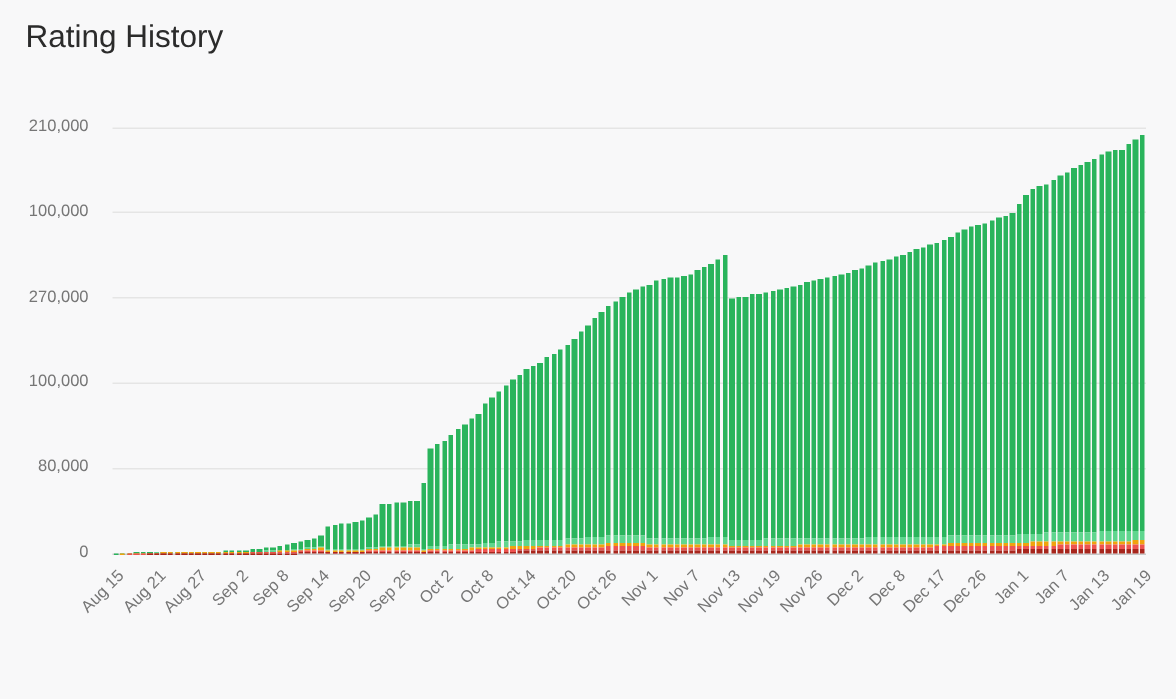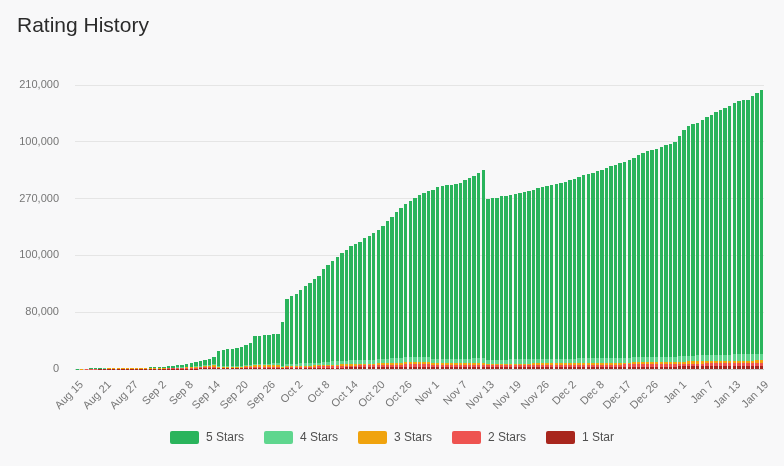--- a/index.html
+++ b/index.html
@@ -1157,35 +1157,13 @@
       <div class="x-tick-label" style="right: 193.999px;">Dec 2</div>
       <div class="x-tick-label" style="right: 166.621px;">Dec 8</div>
       <div class="x-tick-label" style="right: 139.244px;">Dec 17</div>
       <div class="x-tick-label" style="right: 111.866px;">Dec 26</div>
       <div class="x-tick-label" style="right: 84.4889px;">Jan 1</div>
       <div class="x-tick-label" style="right: 57.1114px;">Jan 7</div>
       <div class="x-tick-label" style="right: 29.7339px;">Jan 13</div>
       <div class="x-tick-label" style="right: 2.35646px;">Jan 19</div>
     </div>
 
-  <div class="legend">
-      <div class="legend-item">
-        <span class="legend-swatch" style="background: rgb(42, 180, 92);"></span>
-        <span class="legend-label">5 Stars</span>
-      </div>
-      <div class="legend-item">
-        <span class="legend-swatch" style="background: rgb(95, 214, 142);"></span>
-        <span class="legend-label">4 Stars</span>
-      </div>
-      <div class="legend-item">
-        <span class="legend-swatch" style="background: rgb(240, 163, 14);"></span>
-        <span class="legend-label">3 Stars</span>
-      </div>
-      <div class="legend-item">
-        <span class="legend-swatch" style="background: rgb(238, 83, 80);"></span>
-        <span class="legend-label">2 Stars</span>
-      </div>
-      <div class="legend-item">
-        <span class="legend-swatch" style="background: rgb(168, 38, 29);"></span>
-        <span class="legend-label">1 Star</span>
-      </div>
-    </div>
 </div>
 
 </body></html>

